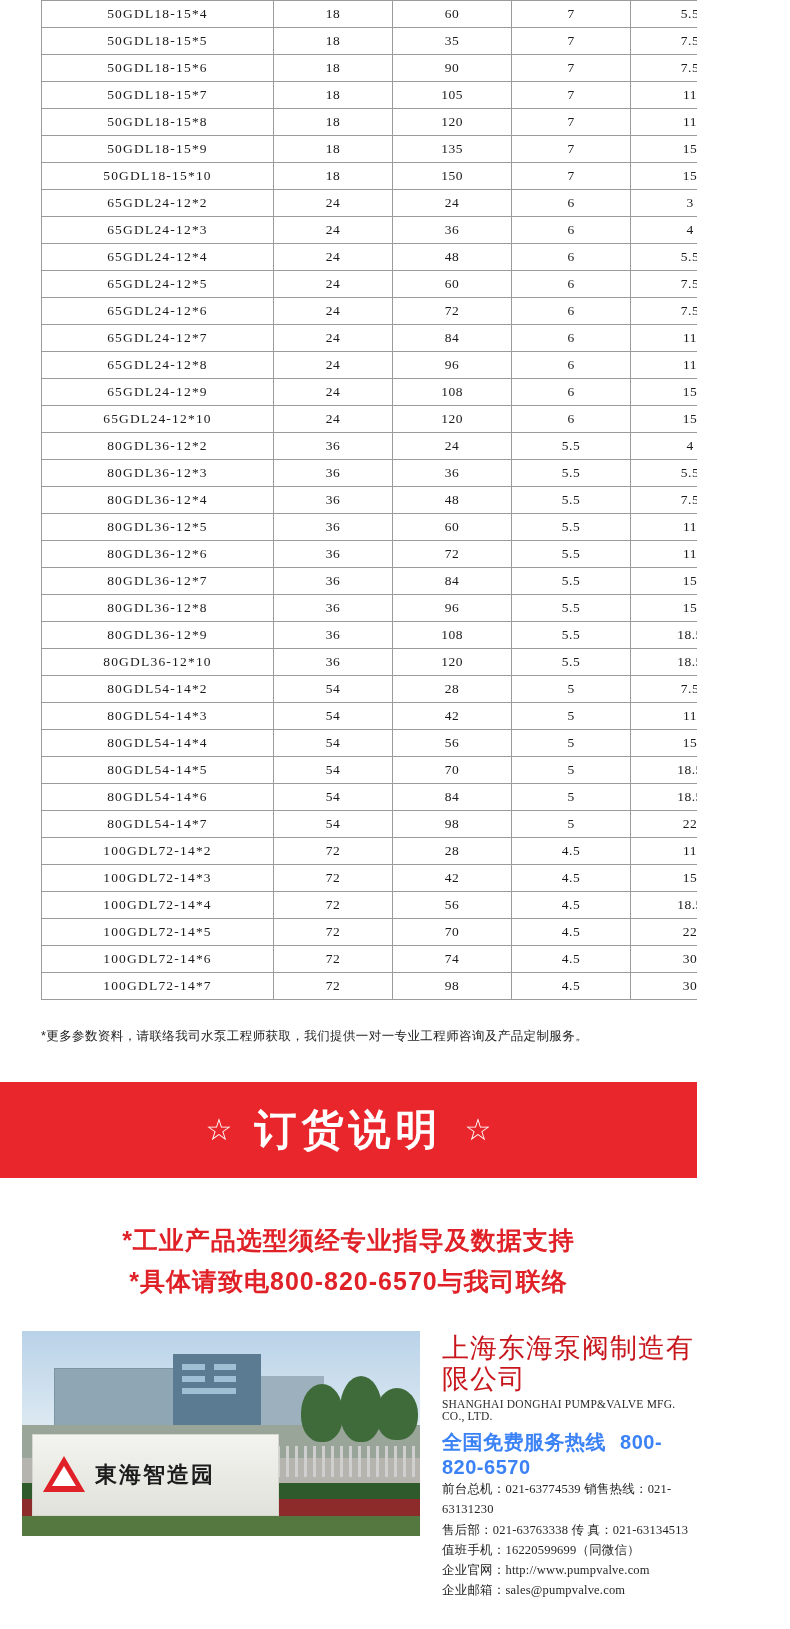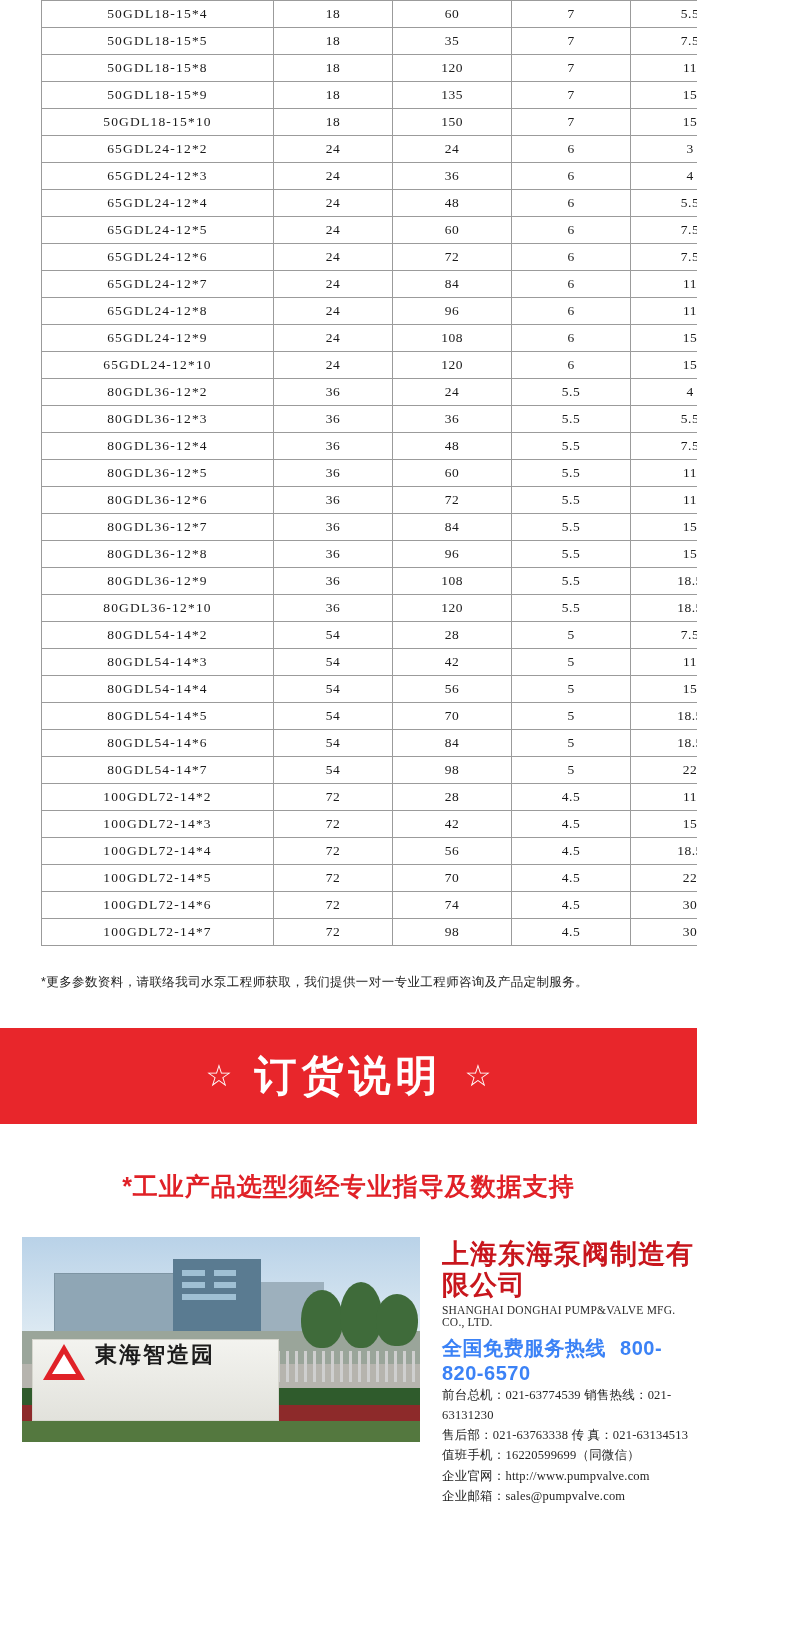--- a/index.html
+++ b/index.html
@@ -158,21 +158,21 @@
     background: #54783f;
   }
   .ph-fence {
     position: absolute; left: 46%; top: 56%; width: 54%; height: 15%;
     background: repeating-linear-gradient(90deg, #cfcfcf 0 3px, rgba(0,0,0,0) 3px 9px);
   }
   .ph-sign {
     position: absolute; left: 2.5%; top: 50%; width: 62%; height: 40%;
     background: linear-gradient(#f3f3ef, #e2e2dc);
     border: 1px solid #d6d6ce;
-    display: flex; align-items: flex-start; gap: 8px;
+    display: flex; align-items: center; gap: 8px;
     padding-left: 8px;
     box-sizing: border-box;
   }
   .ph-sign-logo {
     width: 46px; height: 46px; flex: 0 0 auto; position: relative;
   }
   .ph-sign-logo .tri {
     position: absolute; left: 50%; top: 4px; transform: translateX(-50%);
     width: 0; height: 0;
     border-left: 21px solid transparent;
@@ -195,21 +195,21 @@
     white-space: nowrap;
   }
 
   .contact {
     padding-left: 22px;
     padding-top: 2px;
     font-family: "Liberation Serif", serif;
   }
   .company-cn {
     font-size: 27px;
-    font-weight: bold;
+    font-weight: normal;
     color: #c8161d;
     letter-spacing: 1px;
     line-height: 1.15;
     font-family: "Liberation Sans", sans-serif;
   }
   .company-en {
     font-size: 11.5px;
     color: #2b2b2b;
     letter-spacing: 0.2px;
     margin-top: 3px;
@@ -254,20 +254,34 @@
             <td>5.5</td>
           </tr>
           <tr>
             <td class="model">50GDL18-15*5</td>
             <td>18</td>
             <td>35</td>
             <td>7</td>
             <td>7.5</td>
           </tr>
           <tr>
+            <td class="model">50GDL18-15*6</td>
+            <td>18</td>
+            <td>90</td>
+            <td>7</td>
+            <td>7.5</td>
+          </tr>
+          <tr>
+            <td class="model">50GDL18-15*7</td>
+            <td>18</td>
+            <td>105</td>
+            <td>7</td>
+            <td>11</td>
+          </tr>
+          <tr>
             <td class="model">50GDL18-15*8</td>
             <td>18</td>
             <td>120</td>
             <td>7</td>
             <td>11</td>
           </tr>
           <tr>
             <td class="model">50GDL18-15*9</td>
             <td>18</td>
             <td>135</td>
@@ -500,20 +514,21 @@
   <div class="banner">
     <div class="banner-inner">
       <span class="banner-star">☆</span>
       <span class="banner-title">订货说明</span>
       <span class="banner-star">☆</span>
     </div>
   </div>
 
   <div class="headlines">
     <div class="headline">*工业产品选型须经专业指导及数据支持</div>
+    <div class="headline">*具体请致电800-820-6570与我司联络</div>
   </div>
 
   <div class="footer">
 
     <div class="photo">
       <div class="ph-sky"></div>
       <div class="ph-bldg1"></div>
       <div class="ph-bldg2">
         <div class="win" style="left:10%;top:14%;width:26%;height:8%"></div>
         <div class="win" style="left:46%;top:14%;width:26%;height:8%"></div>

